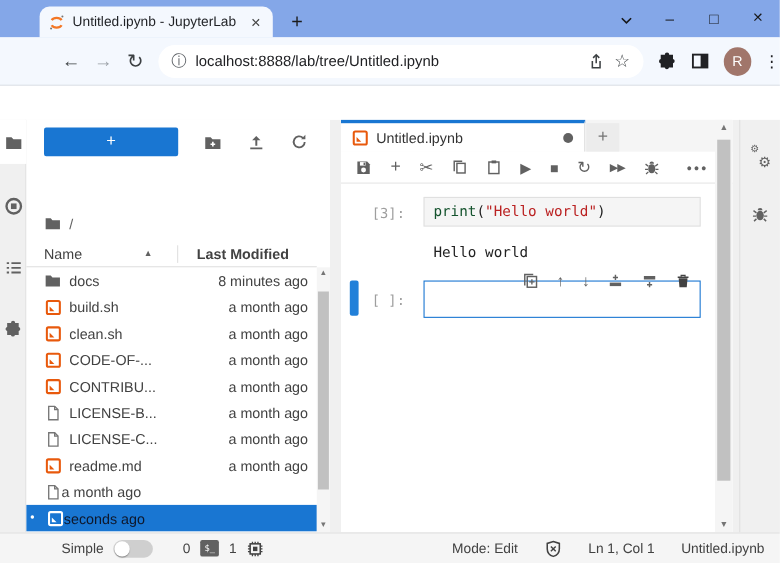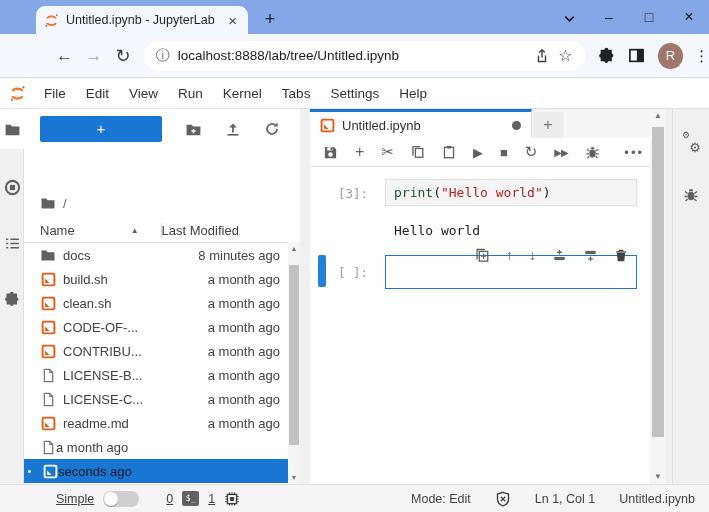--- a/index.html
+++ b/index.html
@@ -59,21 +59,21 @@
                background:#fff; display:flex; align-items:center; padding:0 8px; }
   #filterbox input { border:none; outline:none; flex:1; font-size:13px; color:#9e9e9e;
                      font-family:"Liberation Sans", sans-serif; background:transparent; }
   #crumbs { position:absolute; left:16px; top:84px; height:20px; display:flex; align-items:center; gap:7px;
             color:#616161; font-size:13px; }
   #fheader { position:absolute; left:0; top:110px; width:264px; height:24px; border-bottom:1px solid #e0e0e0;
              display:flex; align-items:center; font-size:13px; color:#424242; }
   #fheader .hname { margin-left:16px; }
   #fheader .sort { margin-left:56px; font-size:8px; color:#616161; }
   #fheader .hdiv { margin-left:22px; width:1px; height:16px; background:#e0e0e0; }
-  #fheader .hmod { flex:1; text-align:left; padding-right:8px; }
+  #fheader .hmod { flex:1; text-align:center; padding-right:8px;font-weight:bold; }
   #flist { position:absolute; left:0; top:134px; width:264px; height:241px; }
   .frow { height:24px; display:flex; align-items:center; font-size:13px; color:#424242; }
   .frow .fic { width:16px; margin-left:16px; display:flex; justify-content:center; }
   .frow .fname { margin-left:7px; flex:1; white-space:nowrap; overflow:hidden; }
   .frow .ftime { text-align:right; padding-right:8px; color:#424242; }
   .frow.sel { background:#1976d2; color:#fff; }
   .frow.sel .ftime { color:#0f172a; }
   .frow.sel .fic { margin-left:9px; }
   .rundot { width:7px; text-align:center; color:#fff; font-size:11px; margin-left:2px; }
 
@@ -118,21 +118,21 @@
   #rightbar { position:absolute; left:672px; top:0; width:37px; height:375px; background:#f0f0f0;
               border-left:1px solid #e0e0e0; }
   .ritem { height:44px; display:flex; align-items:center; justify-content:center; color:#616161; }
   .gearwrap { position:relative; width:18px; height:18px; }
   .gearwrap .g1 { position:absolute; right:-1px; bottom:-3px; font-size:13px; color:#616161; }
   .gearwrap .g2 { position:absolute; left:0px; top:-4px; font-size:9px; color:#616161; }
 
   
   #statusbar { left:0; top:484px; width:709px; height:28px; background:#f5f5f5; border-top:1px solid #e0e0e0;
                display:flex; align-items:center; font-size:12.5px; color:#424242; }
-  .sb-left { display:flex; align-items:center; gap:9px; margin-left:16px;text-decoration:underline; }
+  .sb-left { display:flex; align-items:center; gap:9px; margin-left:16px; }
   .toggle { width:36px; height:16px; border-radius:8px; background:#cfcfcf; position:relative; }
   .toggle .knob { position:absolute; left:1px; top:1px; width:14px; height:14px; border-radius:50%; background:#fff;
                   box-shadow:0 1px 1px rgba(0,0,0,.3); }
   .termic { width:17px; height:15px; background:#616161; border-radius:2px; color:#fff;
             font-family:"DejaVu Sans Mono", monospace; font-size:8px; text-align:center; line-height:15px; }
   .sb-right { margin-left:auto; display:flex; align-items:center; gap:24px; margin-right:14px;text-align:center; }
 </style>
 </head>
 <body>
 
@@ -281,33 +281,20 @@
         </svg></span>
     <span class="chromeic"><svg class="ic" width="17" height="17">
           <use href="#i-sidepanel"></use>
         </svg></span>
     <span class="avatar">R</span>
     <span class="kebab">⋮</span>
   </div>
 
   <div id="jpage" class="abs">
 
-    <div id="jmenubar">
-      <svg class="ic jlogo" width="17" height="17">
-          <use href="#i-jlogo"></use>
-        </svg>
-      <span class="mitem">File</span>
-      <span class="mitem">Edit</span>
-      <span class="mitem">View</span>
-      <span class="mitem">Run</span>
-      <span class="mitem">Kernel</span>
-      <span class="mitem">Tabs</span>
-      <span class="mitem">Settings</span>
-      <span class="mitem">Help</span>
-    </div>
 
     <div id="jmain">
 
       <div id="actbar">
         <div class="actit active">
             <svg class="ic" width="17" height="17">
               <use href="#i-folder"></use>
             </svg>
           </div>
         <div class="actit" style="margin-top:18px">

